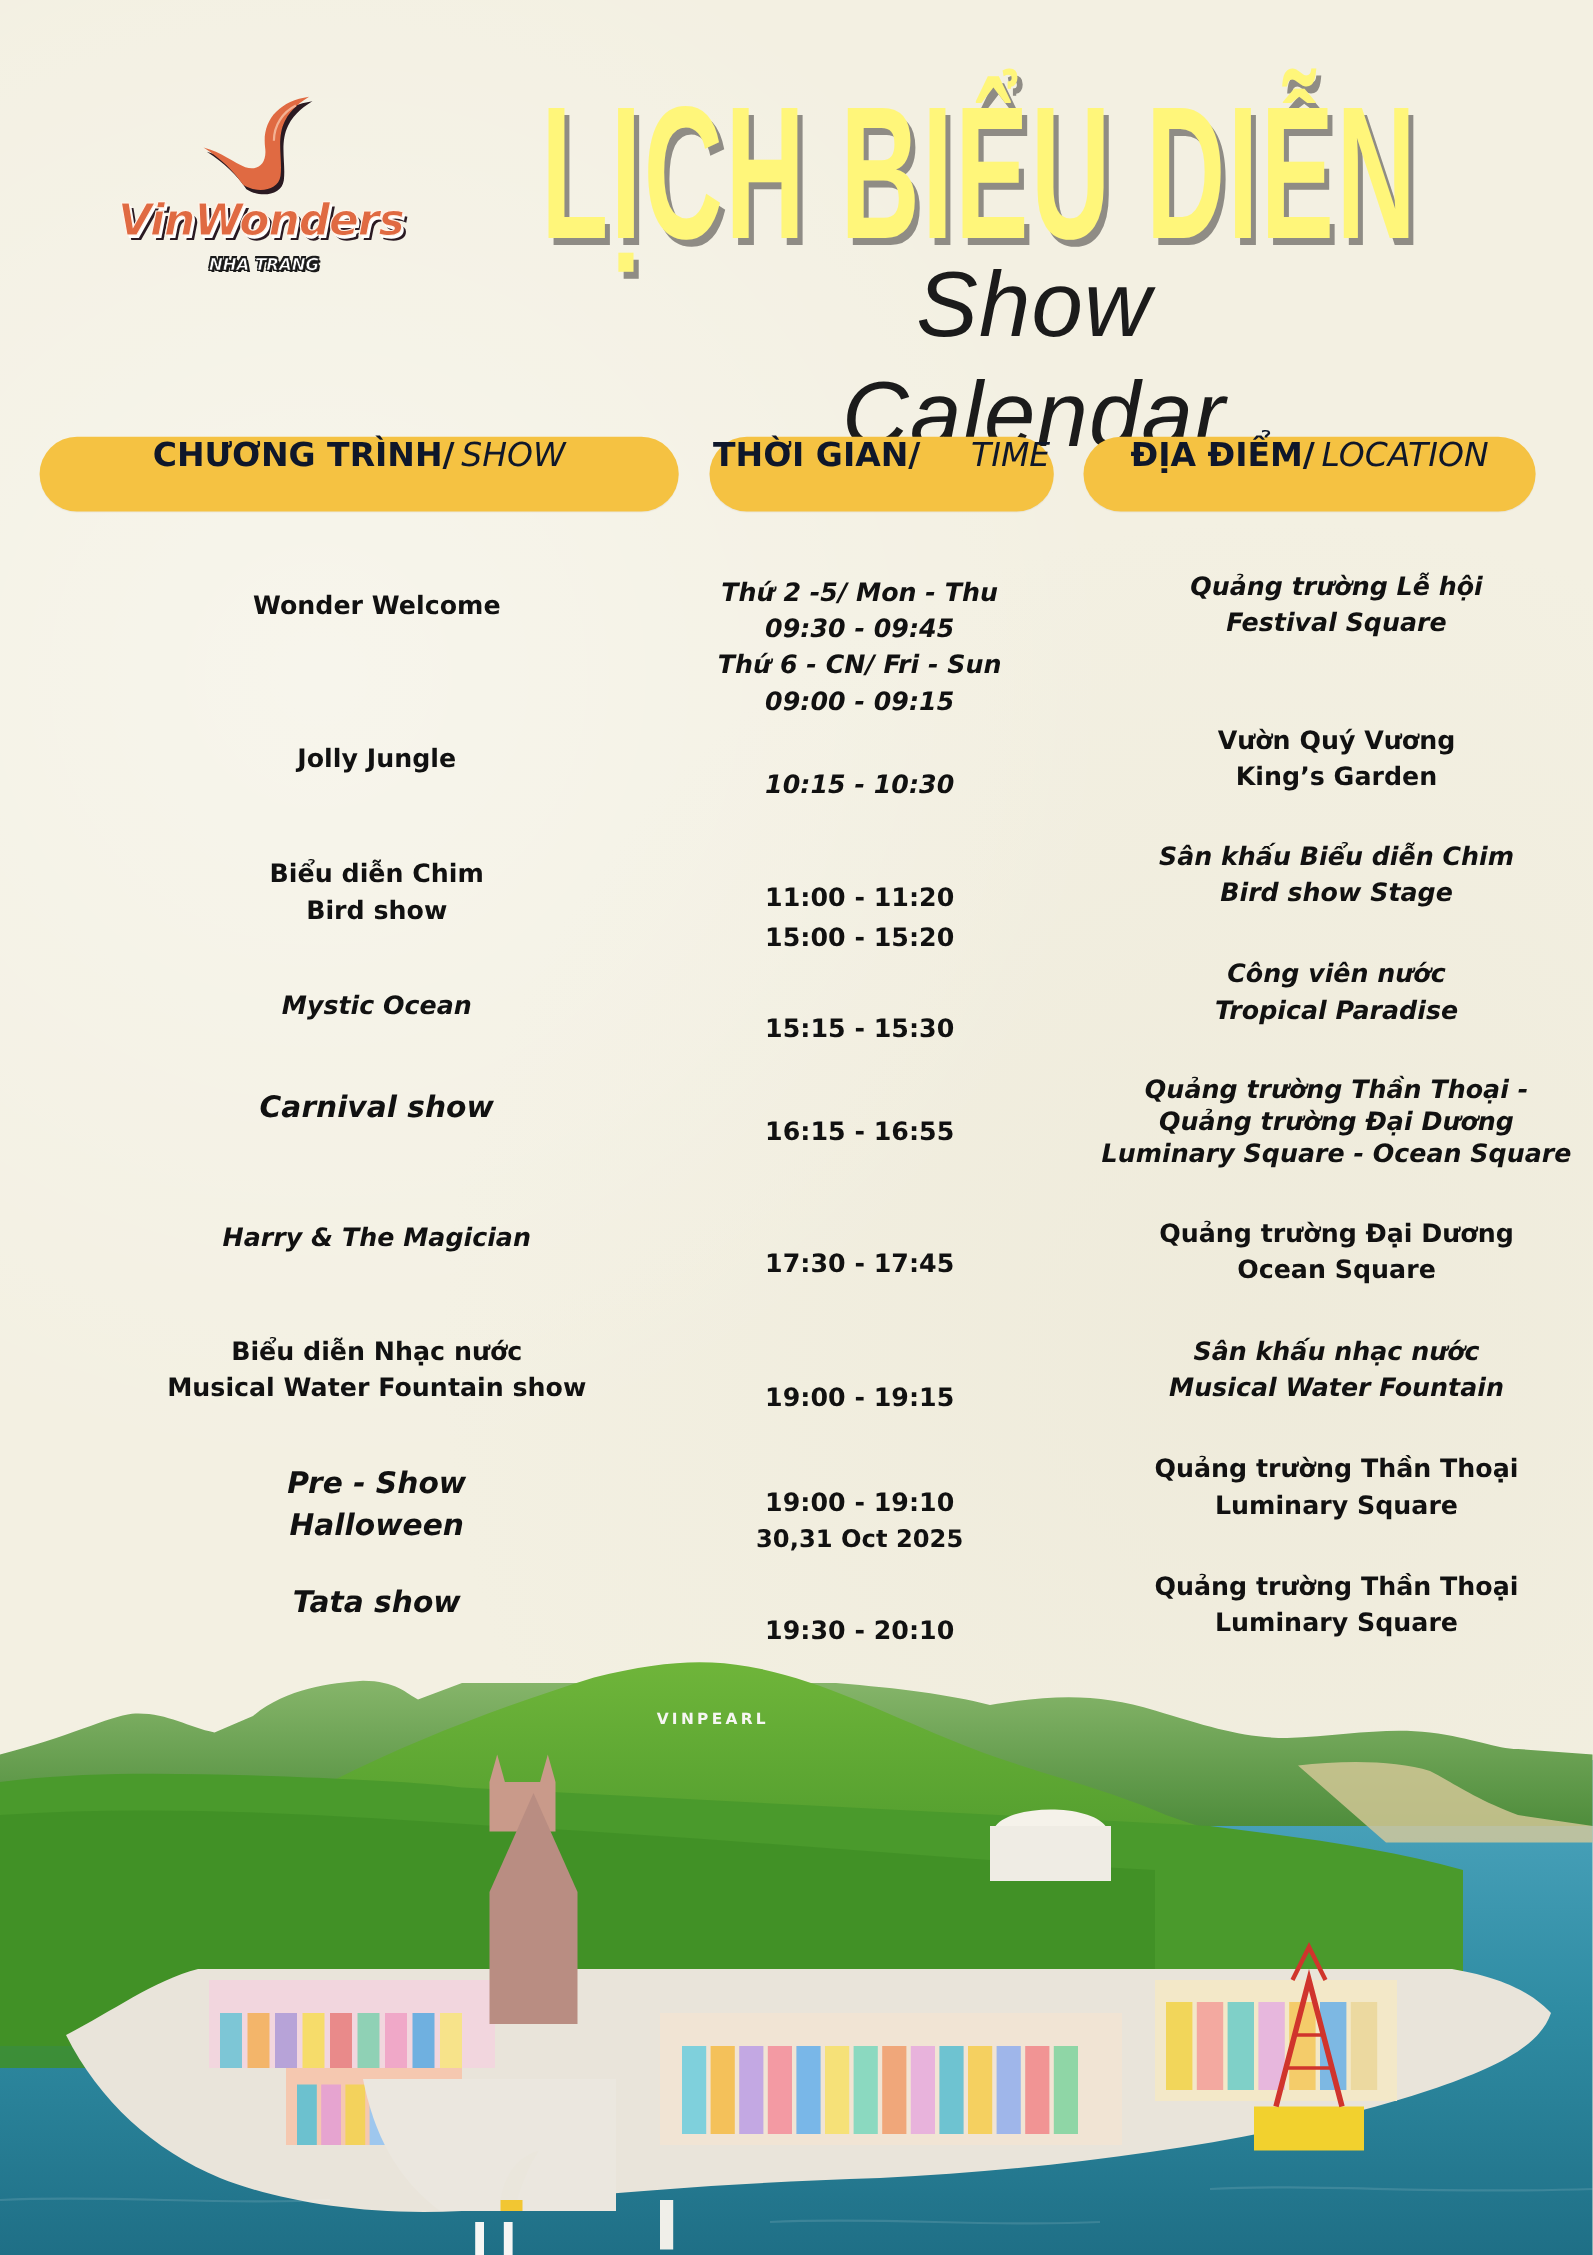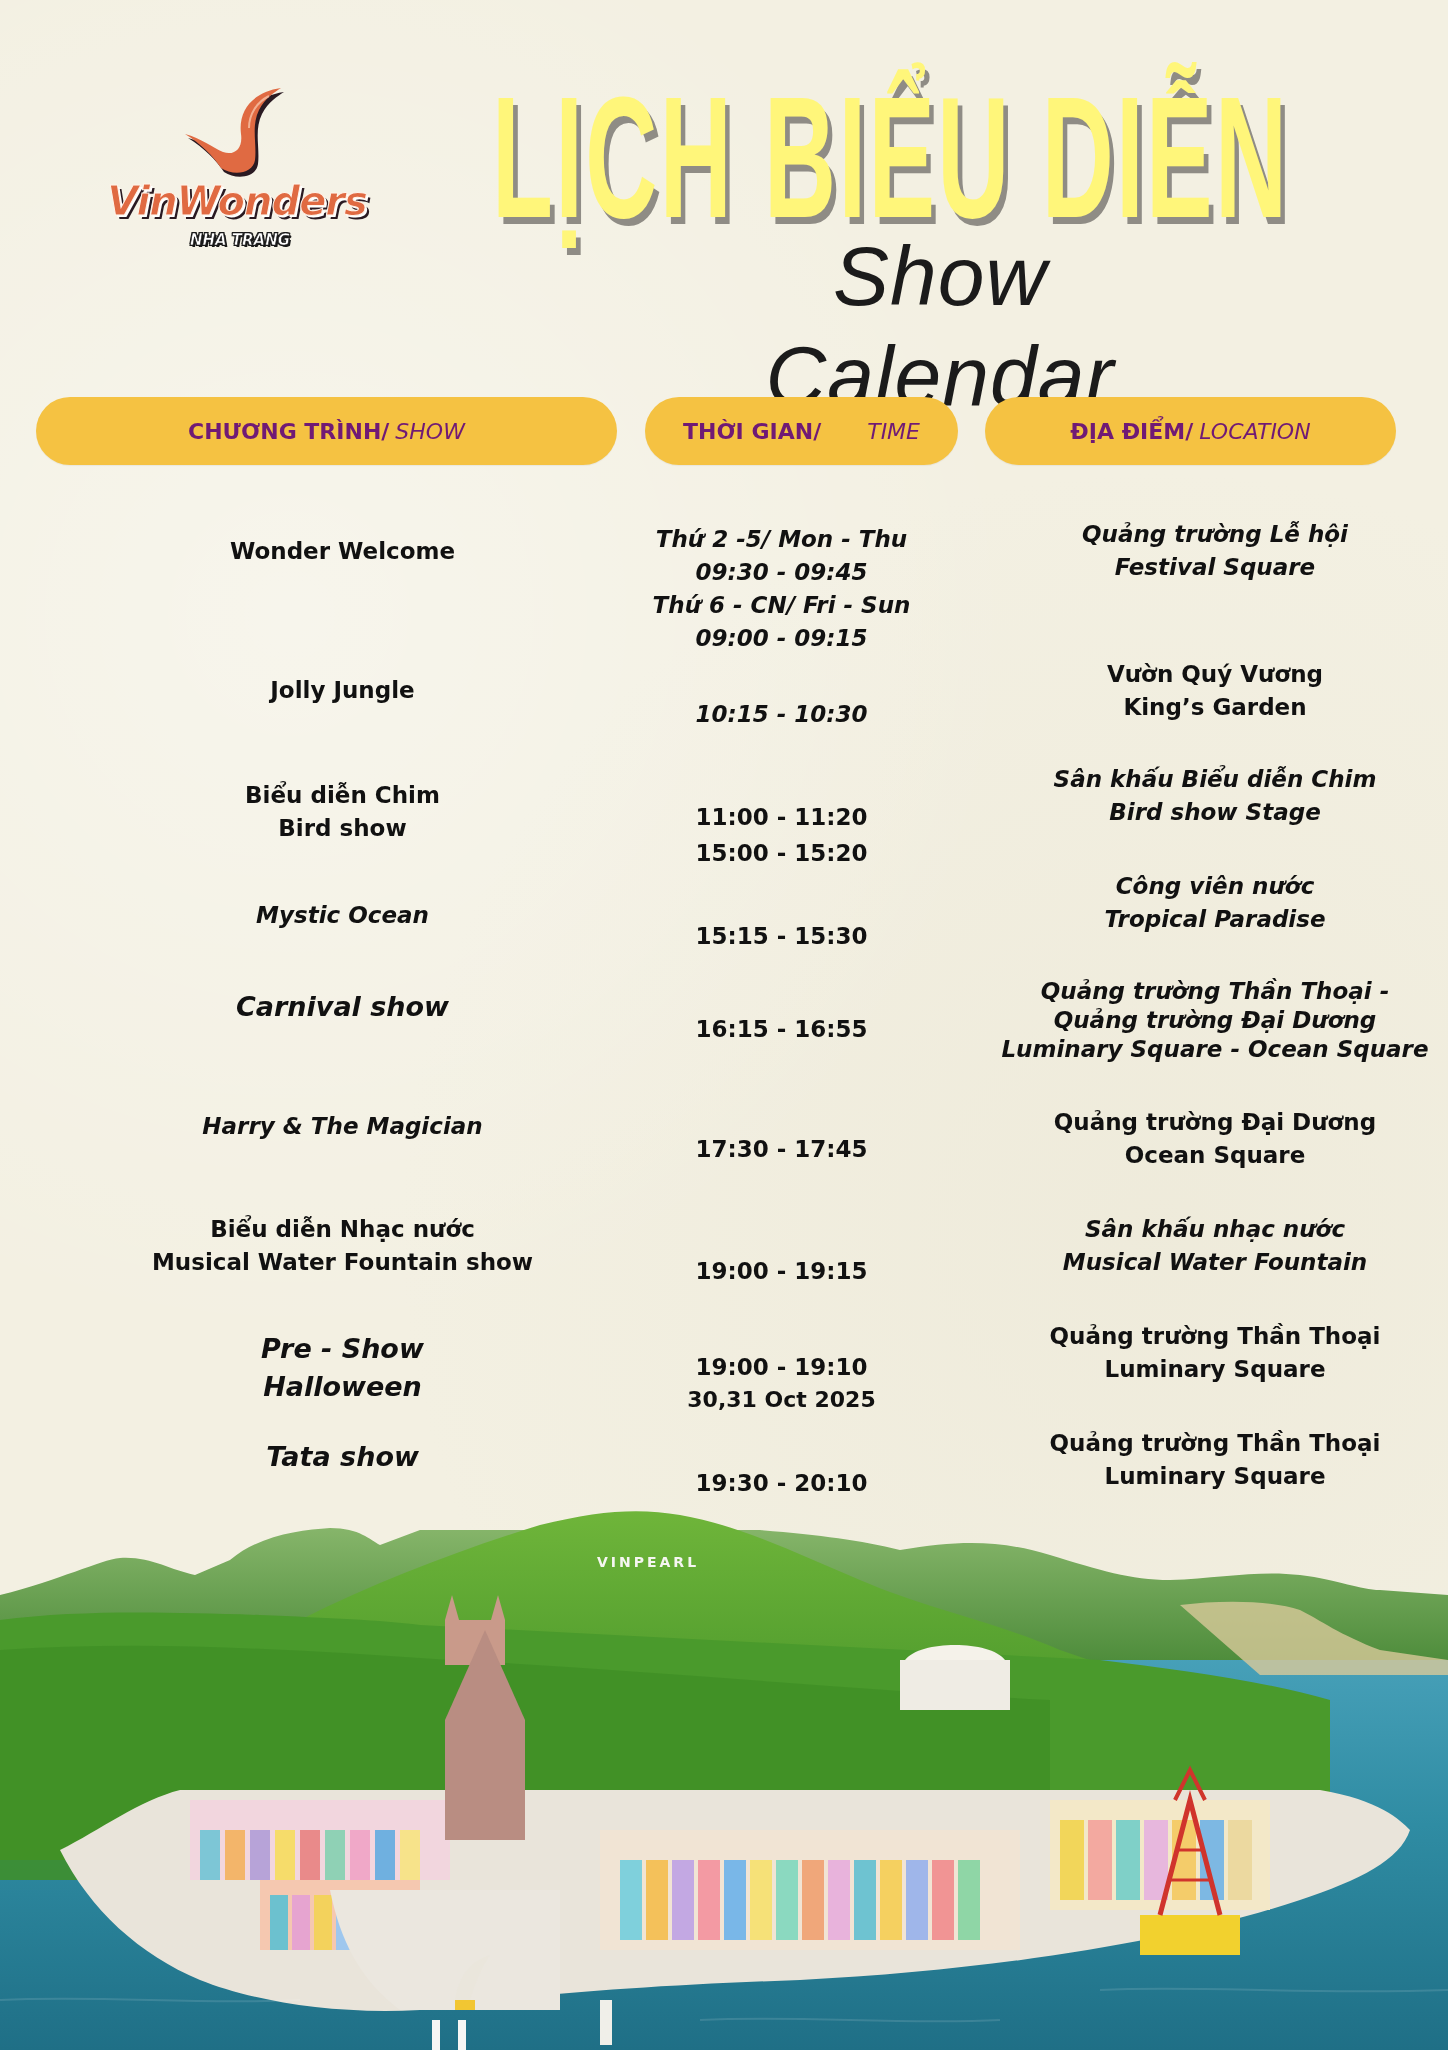--- a/index.html
+++ b/index.html
@@ -44,22 +44,22 @@
   #subtitle {
     left:650px; top:226px; width:580px; height:110px; text-align:center;
     font-family:Liberation Sans, sans-serif; font-style:italic; font-weight:normal;
     font-size:84px; line-height:100px; color:#1b1b1b;
     letter-spacing:1px;
   }
 
   
   .pill {
     position:absolute; top:397px; height:68px; border-radius:34px;
-    background:#F5C242; display:flex; align-items:center; justify-content:center;
-    font-family:"DejaVu Sans",sans-serif; font-size:22px; color:#701a75;
+    background:#F5C242; display:flex; align-items:flex-start; justify-content:center;
+    font-family:"DejaVu Sans",sans-serif; font-size:30px; color:#0f172a;
     box-shadow:0 1px 1px rgba(0,0,0,0.05);
   }
   .pill b { font-weight:bold; }
   .pill i { font-weight:normal; font-style:italic; margin-left:6px; }
   #pill-show { left:36px; width:581px; }
   #pill-time { left:645px; width:313px;gap:40px; }
   #pill-loc  { left:985px; width:411px; }
 
   
   .cell {

